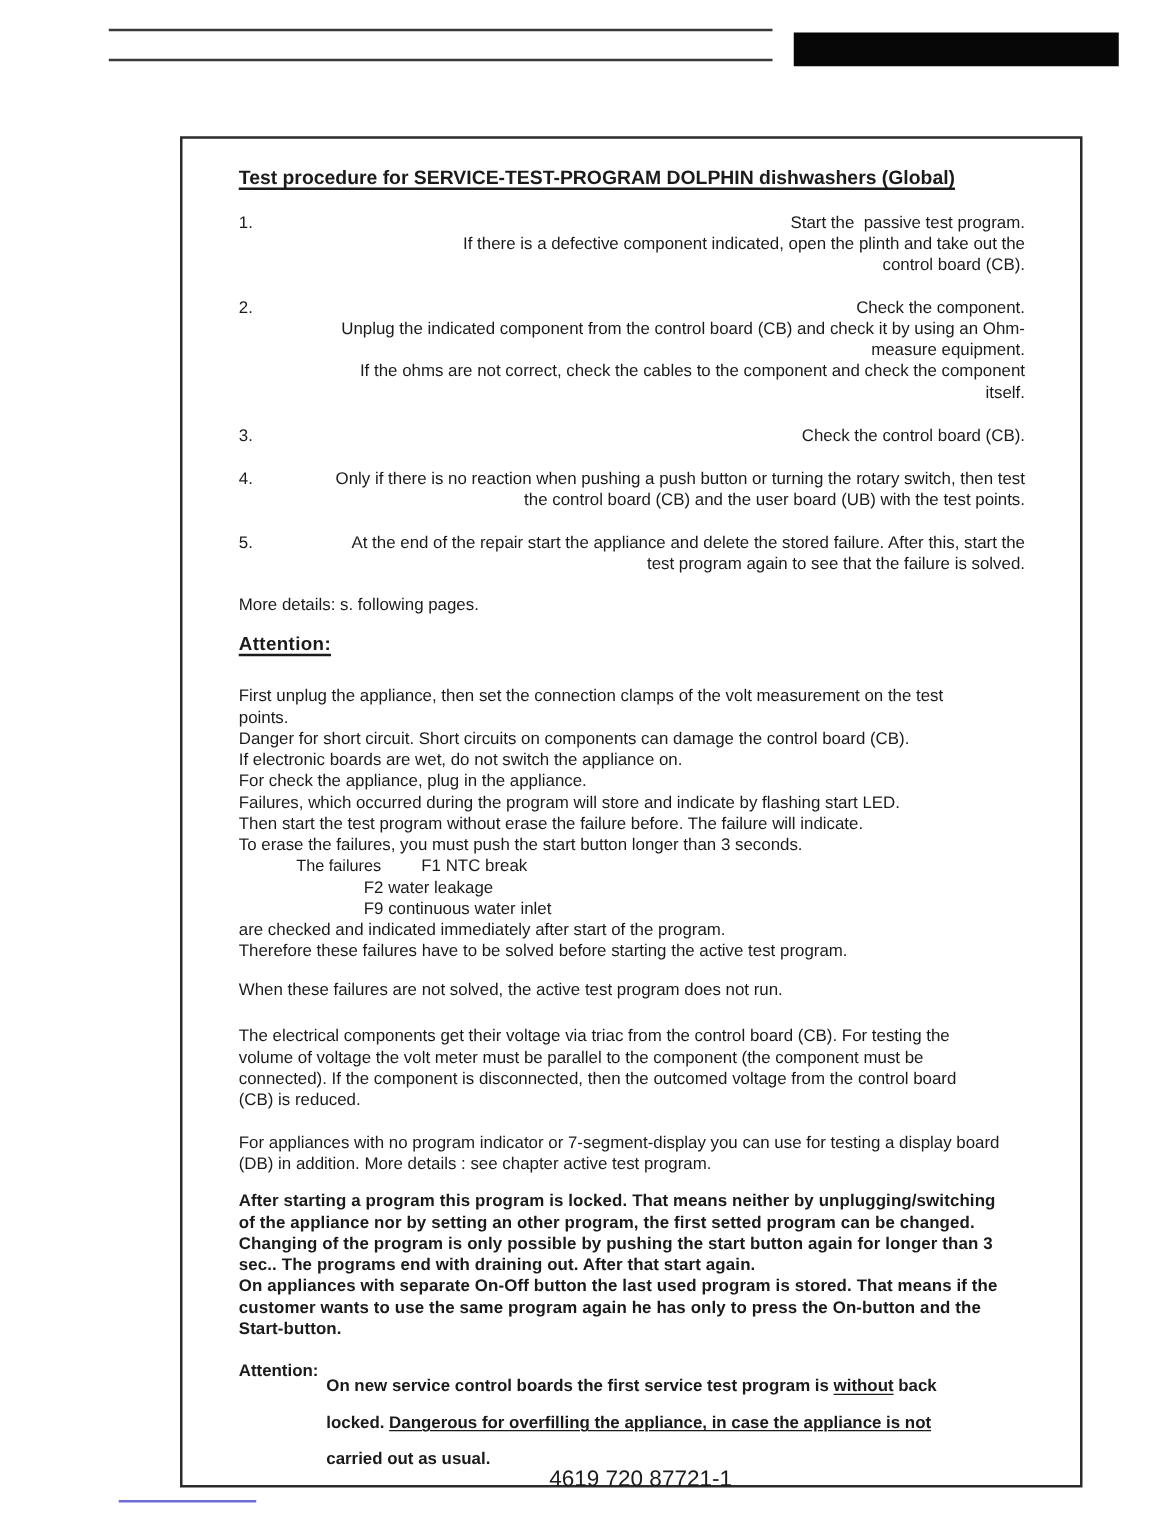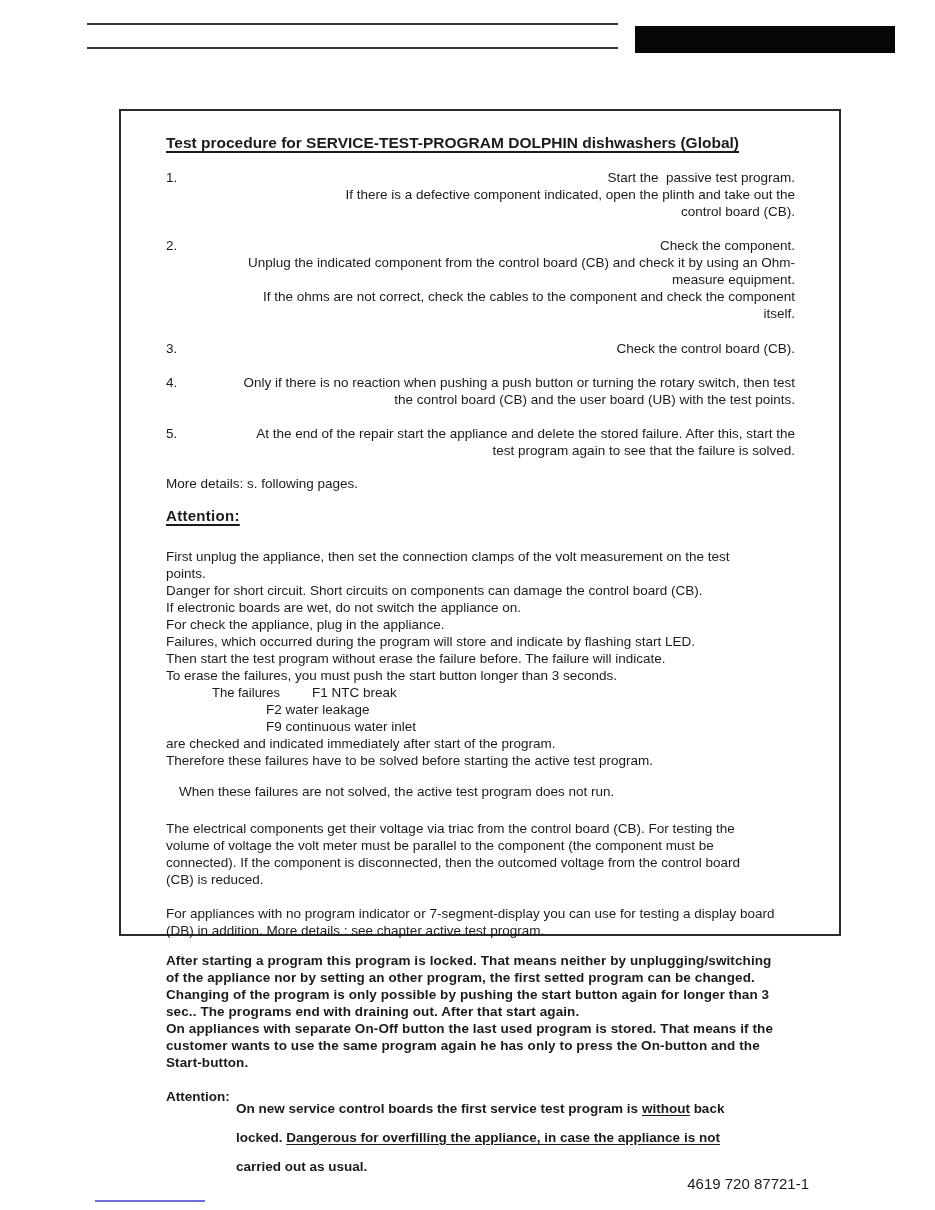--- a/index.html
+++ b/index.html
@@ -16,22 +16,22 @@
   
   .hdr-line { position: absolute; left: 87px; width: 531px; height: 0; border-top: 2px solid #3a3a3a; }
   .hdr-line.l1 { top: 23px; }
   .hdr-line.l2 { top: 47px; }
   .redaction-bar { position: absolute; left: 635px; top: 26px; width: 260px; height: 27px; background: #070707; }
   .footer-mark { position: absolute; left: 95px; top: 1200px; width: 110px; height: 2px; background: #6e6ed6; }
 
   
   .doc-box {
     position: absolute;
-    left: 119px; top: 109px;
-    width: 722px; height: 827px;
+    left: 144px; top: 109px;
+    width: 722px; height: 1081px;
     border: 2px solid #2b2b2b;
     background: #fff;
   }
   .doc-content { padding: 22px 44px 0 45px; }
 
   .line { white-space: pre; font-size: 13.5px; line-height: 17px; }
 
   .doc-title {
     font-size: 15.5px; font-weight: bold; line-height: 19px;
     text-decoration: underline;
@@ -42,21 +42,21 @@
   }
 
   .step { display: flex; }
   .step-num { width: 54px; flex: 0 0 54px; font-size: 13.5px; line-height: 17px; }
   .step-body { flex: 1; text-align: right; }
   .mb17 { margin-bottom: 17px; }
   .mb18 { margin-bottom: 18px; }
   .mb16 { margin-bottom: 16px; }
   .mb14 { margin-bottom: 14px; }
   .mb13 { margin-bottom: 13px; }
-  .mb20 { margin-bottom: 20px; margin-left: 13px; }
+  .mb20 { margin-bottom: 20px; }
 
   .attention-heading {
     font-size: 15px; font-weight: bold; line-height: 20px;
     text-decoration: underline;
     text-decoration-thickness: 2px;
     text-underline-offset: 3px;
     letter-spacing: 0.3px;
     margin-bottom: 22px;
     white-space: pre;
   }
@@ -65,22 +65,22 @@
   .fail-label { width: 100px; flex: 0 0 100px; font-size: 13px; line-height: 17px; white-space: pre; margin-left: 46px; }
   .fail-indent { width: 100px; flex: 0 0 100px; }
   .bold-block .line { font-weight: bold; letter-spacing: 0.1px; }
 
   .attn-note { display: flex; }
   .attn-label { width: 70px; flex: 0 0 70px; font-size: 13.5px; line-height: 17px; font-weight: bold; white-space: pre; }
   .attn-body .line { font-weight: bold; margin-top: 12px; }
   .u { text-decoration: underline; text-underline-offset: 2px; }
 
   .doc-number {
-    text-align: right;
-    font-size: 15px; line-height: 17px;
+    text-align: center;
+    font-size: 18px; line-height: 17px;
     margin-right: -14px;
     white-space: pre;
   }
 </style>
 </head>
 <body>
 
 <div class="page">
 
   <div class="hdr-line l1"></div>

